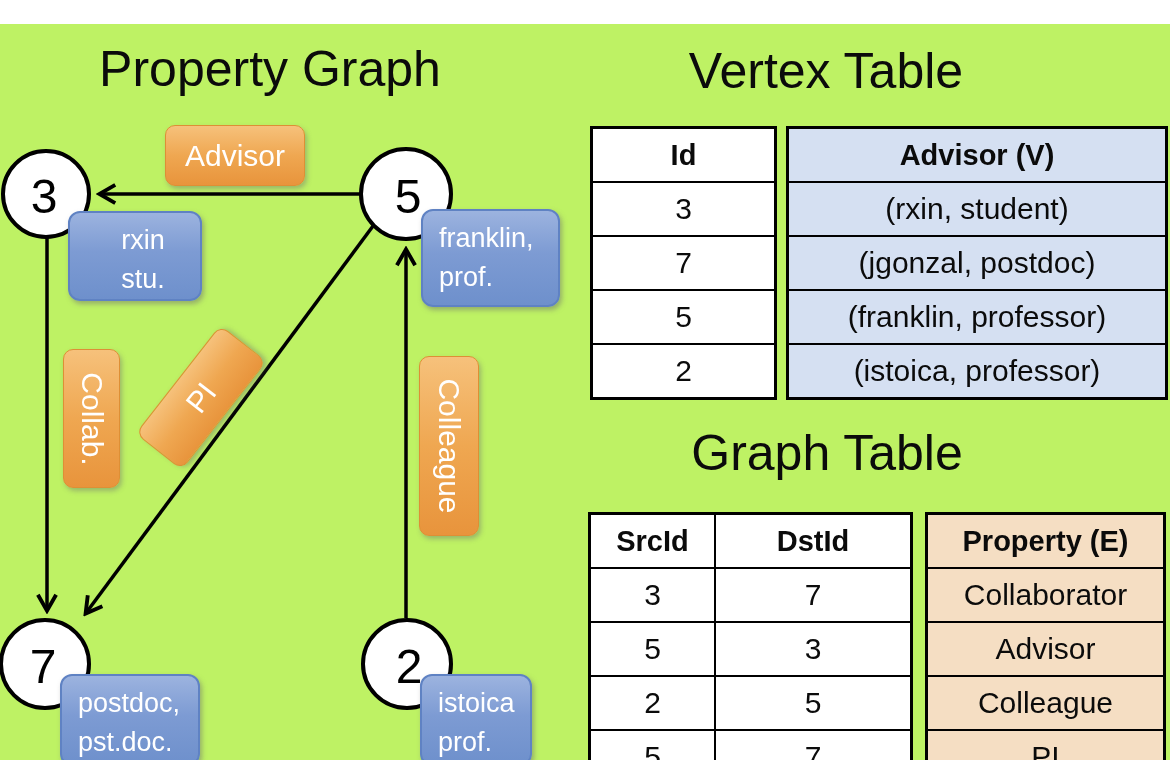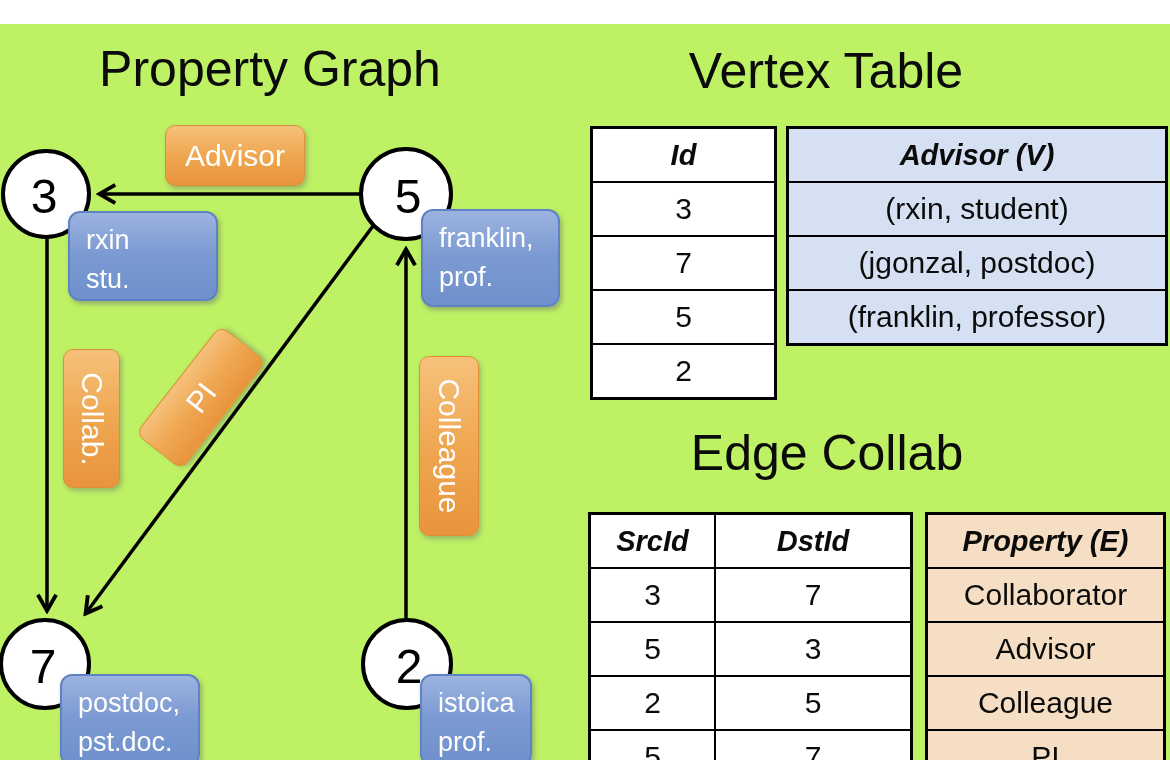--- a/index.html
+++ b/index.html
@@ -27,31 +27,31 @@
   .lbl-collab{left:63px;top:325px;width:55px;height:137px;}
   .lbl-colleague{left:419px;top:332px;width:58px;height:178px;}
   .lbl-pi{left:132px;top:344px;width:136px;height:57px;transform:rotate(-52deg);}
 
   .vprop{position:absolute;
     background:linear-gradient(180deg,#9cb3df 0%,#7d9bd3 45%,#6e90cc 100%);
     border:2px solid #5f82c3;border-radius:12px;
     box-shadow:2px 3px 5px rgba(110,110,110,0.5);
     color:#fff;font-size:27px;font-weight:300;line-height:1.45;
     padding:8px 0 0 16px;box-sizing:border-box;white-space:pre-line;}
-  .vp-rxin{left:68px;top:187px;width:150px;height:90px;}
+  .vp-rxin{left:68px;top:187px;width:134px;height:90px;text-align:center;}
   .vp-franklin{left:421px;top:185px;width:139px;height:98px;}
   .vp-jgonzal{left:60px;top:650px;width:140px;height:92px;}
   .vp-istoica{left:420px;top:650px;width:112px;height:92px;}
 
   
   .subtable{position:absolute;border:3px solid #000;background:#fff;}
   .cell{height:52px;display:flex;align-items:center;justify-content:center;
         font-size:30px;font-weight:300;border-top:2px solid #000;color:#0b0b0b;}
   .cell:first-child{border-top:none;}
-  .cell.hdr{font-weight:bold;font-size:29px;font-style:italic;}
+  .cell.hdr{font-weight:bold;font-size:29px;}
   .bluecol .cell{background:#d5e0f2;}
   .tancol .cell{background:#f5dec3;}
 
   .vt-id{left:590px;top:102px;width:181px;}
   .vt-prop{left:786px;top:102px;width:376px;}
   .et-src{left:588px;top:488px;width:123px;}
   .et-dst{left:716px;top:488px;width:194px;}
   .et-prop{left:925px;top:488px;width:235px;}
 </style>
 </head>
@@ -112,23 +112,24 @@
     <div class="cell">3</div>
     <div class="cell">7</div>
     <div class="cell">5</div>
     <div class="cell">2</div>
   </div>
   <div class="subtable bluecol vt-prop">
     <div class="cell hdr">Advisor (V)</div>
     <div class="cell">(rxin, student)</div>
     <div class="cell">(jgonzal, postdoc)</div>
     <div class="cell">(franklin, professor)</div>
+    <div class="cell">(istoica, professor)</div>
   </div>
 
-  <div class="big-title title-edge">Edge Collab</div>
+  <div class="big-title title-edge">Graph Table</div>
 
   <div class="subtable et-src">
     <div class="cell hdr">SrcId</div>
     <div class="cell">3</div>
     <div class="cell">5</div>
     <div class="cell">2</div>
     <div class="cell">5</div>
   </div>
   <div class="subtable et-dst" style="border-left:none;">
     <div class="cell hdr">DstId</div>

